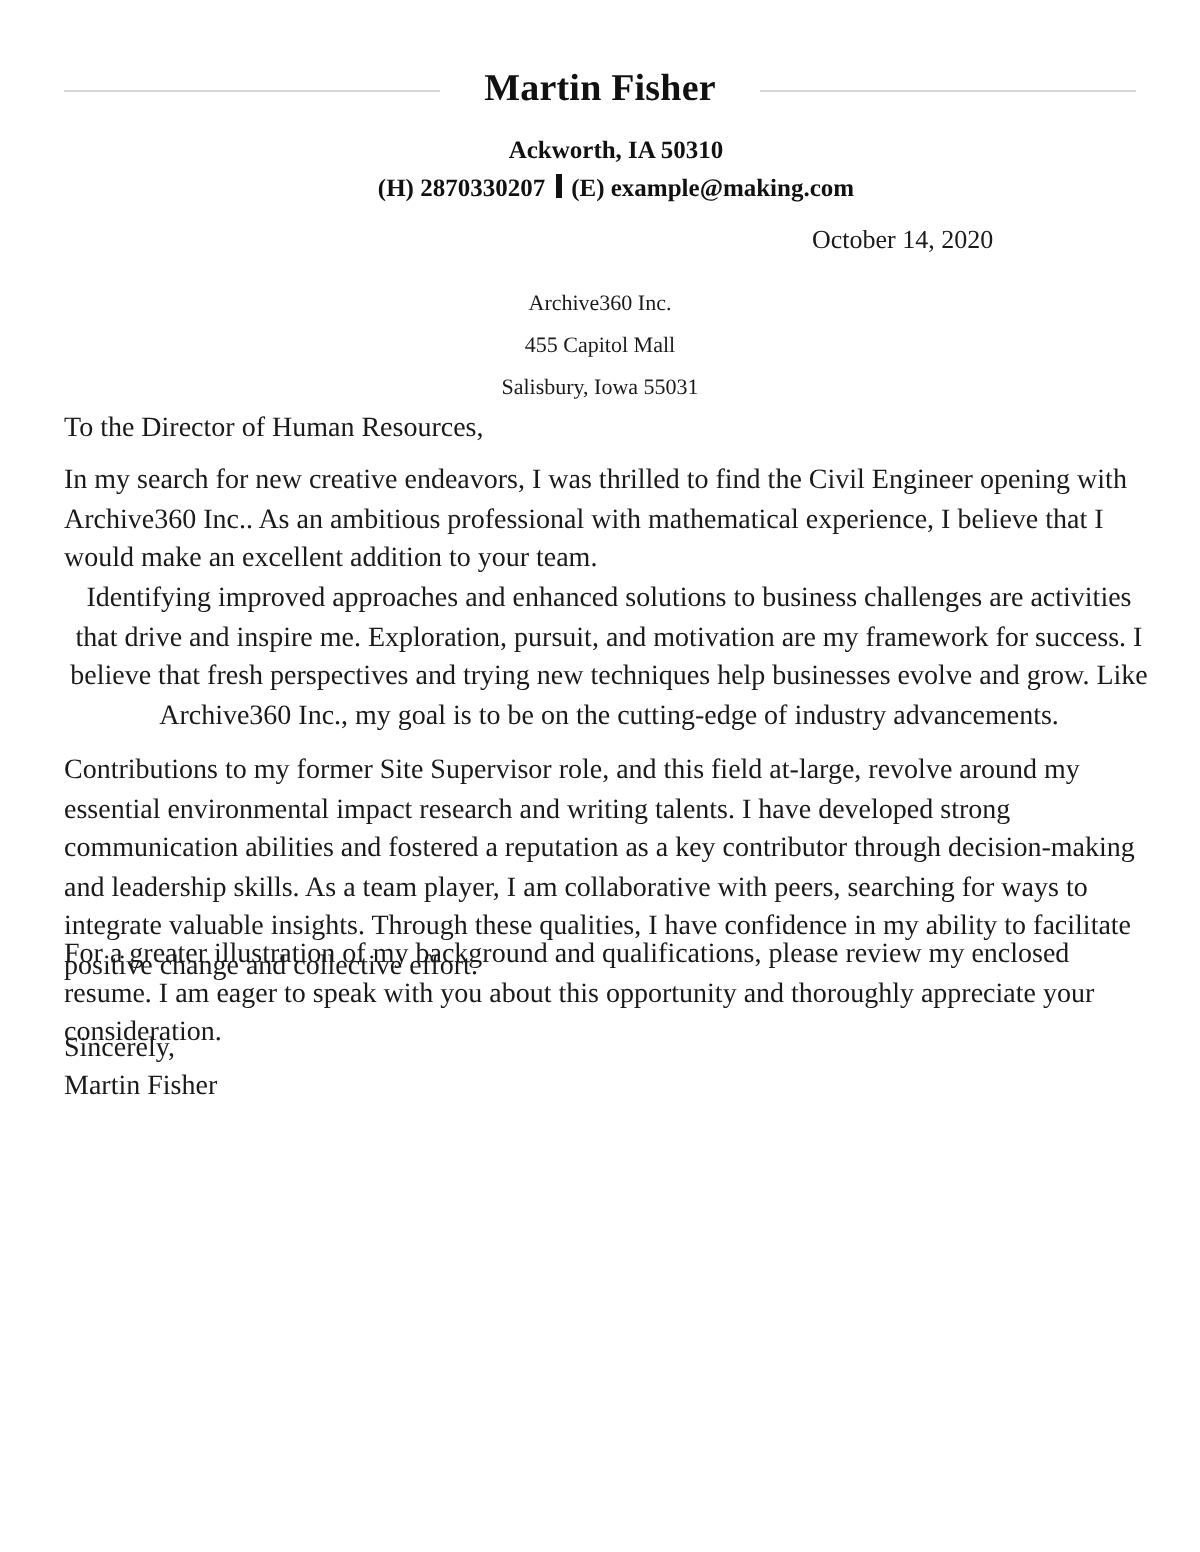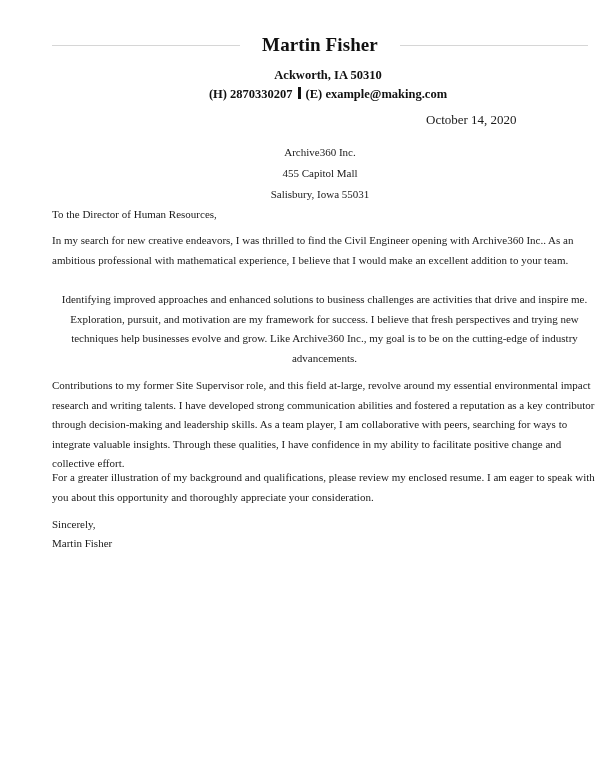--- a/index.html
+++ b/index.html
@@ -13,21 +13,20 @@
       position: relative;
       overflow: hidden;
       font-family: "Liberation Serif", "DejaVu Serif", serif;
       color: #1a1a1a;
     }
     .page {
       position: absolute;
       left: 0; top: 0;
       width: 485px;
       height: 776px;
-      margin-left: 20px;
     }
     .name-row {
       position: absolute;
       top: 33px;
       left: 32px;
       width: 536px;
       height: 24px;
       display: flex;
       align-items: center;
     }
@@ -76,21 +75,21 @@
       left: 0;
       width: 600px;
       text-align: center;
       font-size: 11px;
       line-height: 21px;
     }
     .body-text {
       position: absolute;
       left: 32px;
       width: 545px;
-      font-size: 11px;
+      font-size: 14px;
       line-height: 19.5px;
       margin: 0;
     }
     .salutation { top: 205px; }
     .p1 { top: 231px; }
     .p2 { top: 290px; text-align: center; }
     .p3 { top: 376px; }
     .p4 { top: 468px; }
     .closing { top: 515px; }
     .signature { top: 534px; }

